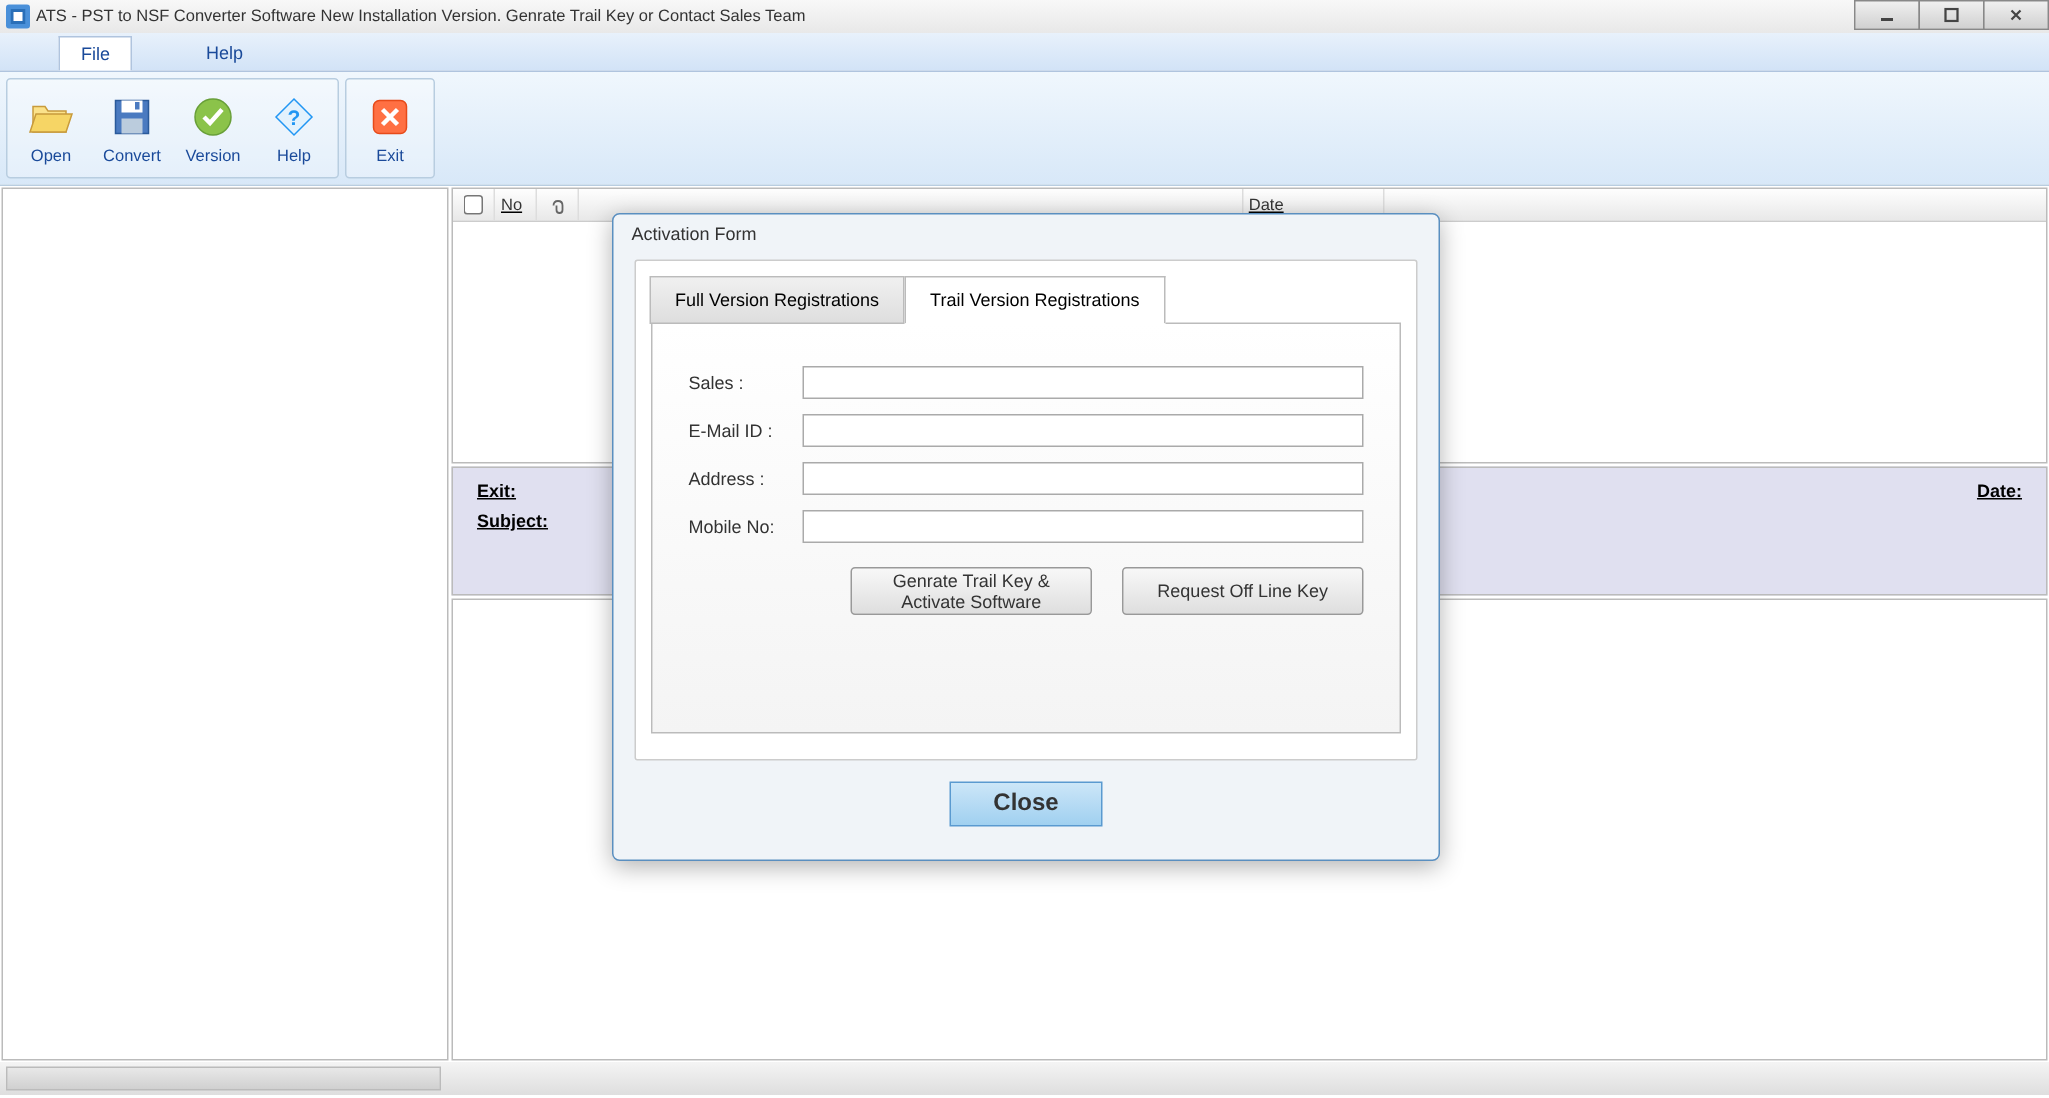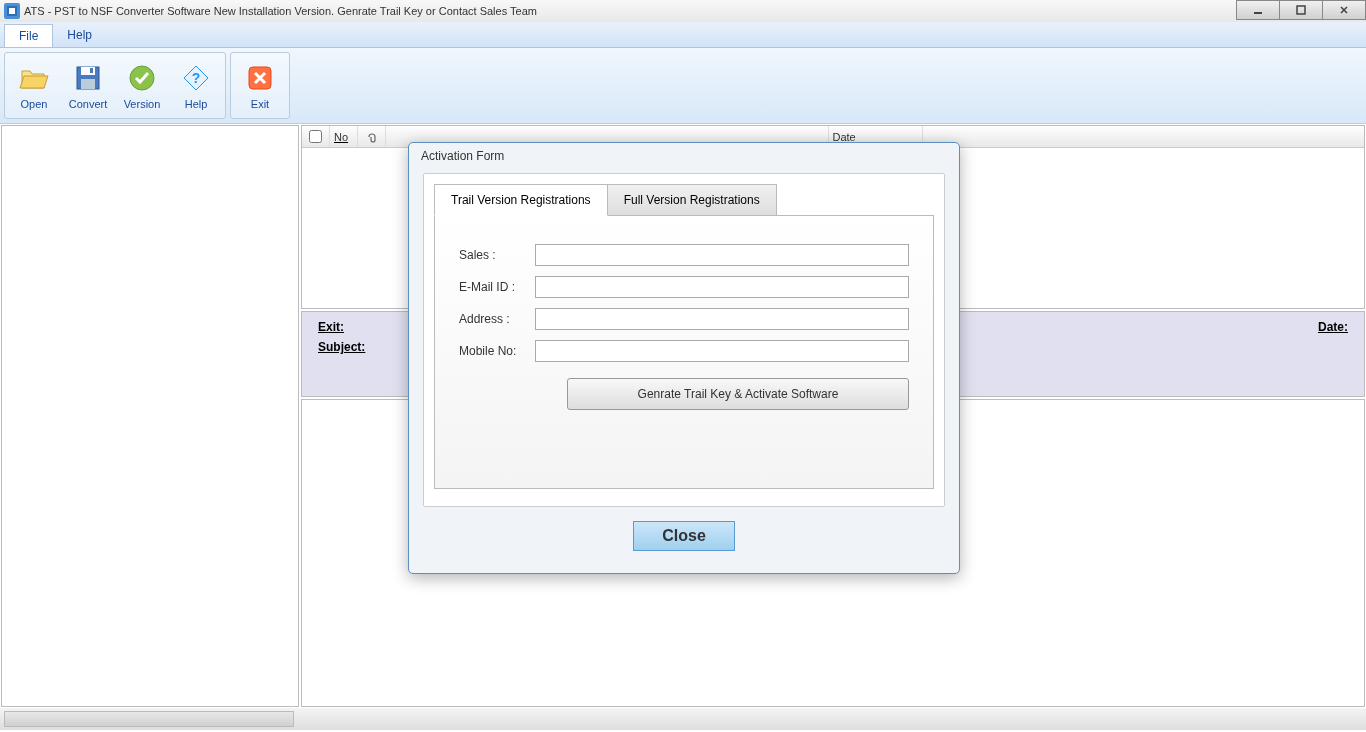--- a/index.html
+++ b/index.html
@@ -53,20 +53,21 @@
       border-bottom: 1px solid #b0c4de;
       display: flex;
       align-items: center;
       padding: 0 4px;
     }
     .menu-item {
       padding: 4px 14px;
       color: #1a4a9a;
       font-size: 12px;
       cursor: pointer;
+      margin-left: 35px;
     }
     .menu-item.active {
       background: #fff;
       border: 1px solid #b0c4de;
       border-bottom: none;
       position: relative;
       top: 1px;
     }
     .toolbar {
       height: 76px;
@@ -386,39 +387,40 @@
 </div>
 
 <div class="statusbar">
   <div class="status-seg"></div>
 </div>
 
 <div class="dialog-overlay">
   <div class="dialog-title">Activation Form</div>
   <div class="dialog-body">
     <div class="tab-strip">
+      <div class="tab inactive">Full Version Registrations</div>
       <div class="tab active">Trail Version Registrations</div>
-      <div class="tab inactive">Full Version Registrations</div>
     </div>
     <div class="tab-content">
       <div class="form-row">
         <div class="form-label">Sales :</div>
         <input class="form-input" type="text" style="">
       </div>
       <div class="form-row">
         <div class="form-label">E-Mail ID :</div>
         <input class="form-input" type="text" style="">
       </div>
       <div class="form-row">
         <div class="form-label">Address :</div>
         <input class="form-input" type="text" style="">
       </div>
       <div class="form-row">
         <div class="form-label">Mobile No:</div>
         <input class="form-input" type="text" style="">
       </div>
       <div class="btn-row">
         <button class="btn">Genrate Trail Key &amp; Activate Software</button>
+        <button class="btn">Request Off Line Key</button>
       </div>
     </div>
   </div>
   <button class="close-btn">Close</button>
 </div>
 
 </body></html>

